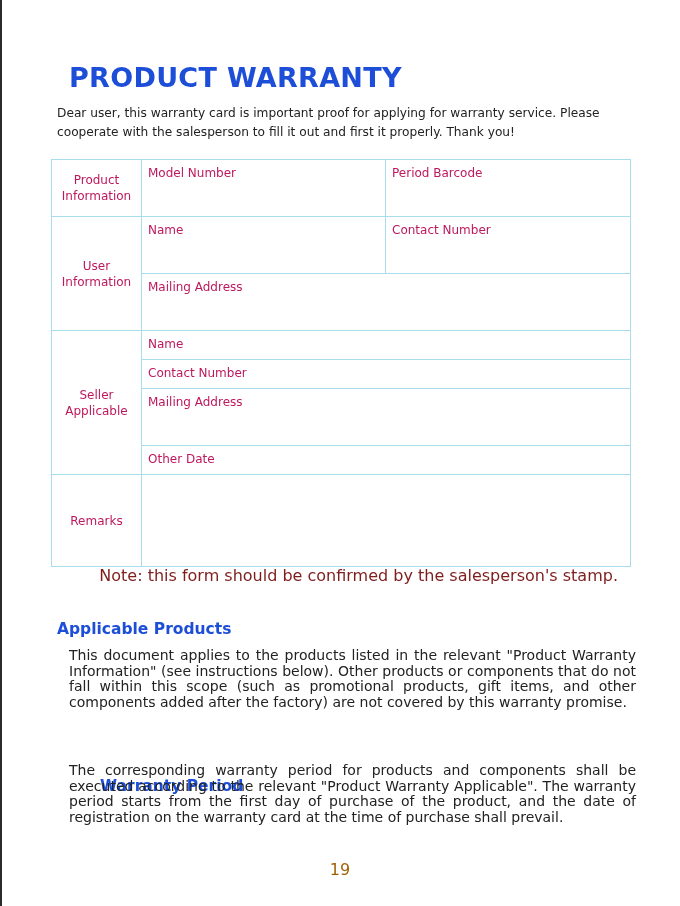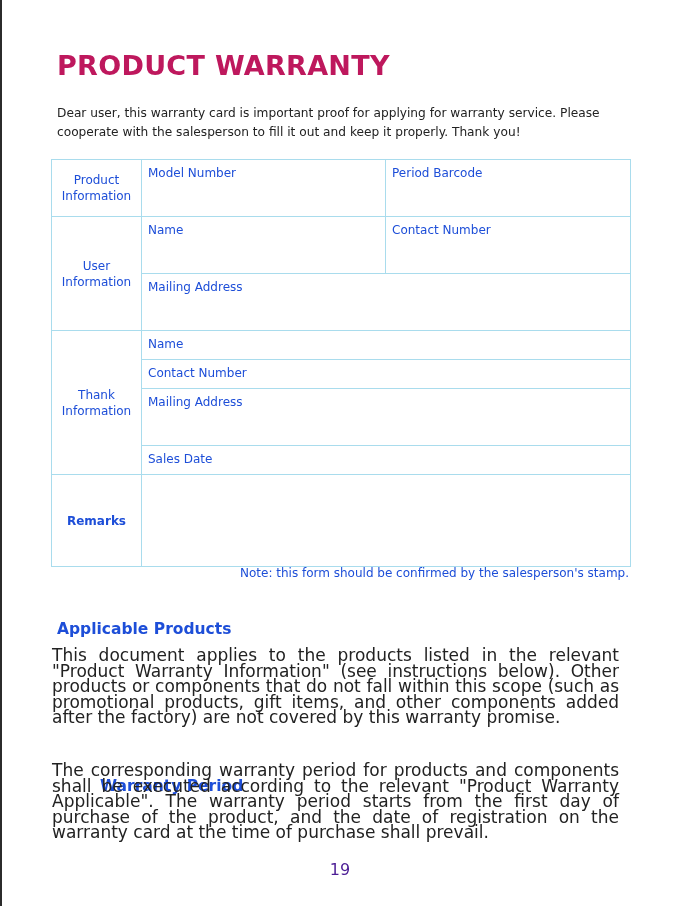--- a/index.html
+++ b/index.html
@@ -2,66 +2,66 @@
 <html><head>
 <meta charset="utf-8">
 <style>
   html, body { margin: 0; padding: 0; }
   body {
     width: 680px; height: 906px; background: #ffffff; position: relative; overflow: hidden;
     font-family: "DejaVu Sans", "Liberation Sans", sans-serif; color: #222;
   }
   .edge { position: absolute; left: 0; top: 0; width: 2px; height: 906px; background: #2b2b2b; }
   .title {
-    position: absolute; left: 57px; top: 50px; margin: 0;
+    position: absolute; left: 57px; top: 50px; margin: 12px;
     font-family: "DejaVu Sans", sans-serif; font-weight: bold; font-size: 27px;
-    color: #be185d; letter-spacing: 0.3px;
+    color: #1d4ed8; letter-spacing: 0.3px;
   }
   .intro {
     position: absolute; left: 57px; top: 104px; width: 580px;
     font-size: 12.2px; line-height: 19px; color: #222;
   }
   table.warranty {
     position: absolute; left: 51px; top: 159px; width: 579px;
     border-collapse: collapse; table-layout: fixed;
   }
   table.warranty td {
-    border: 1px solid #a9dced; font-size: 12px; color: #1d4ed8; padding: 0;
+    border: 1px solid #a9dced; font-size: 12px; color: #be185d; padding: 0;
     vertical-align: top;
   }
   td.label {
     width: 89px; text-align: center; vertical-align: middle !important; line-height: 16px;
   }
   td.field { padding: 6px 0 0 6px !important; line-height: 15px; margin-top: 20px; }
   .h56 { height: 50px; }
   .h28 { height: 22px; }
-  .remarks-cell { height: 85px; font-weight: bold; }
+  .remarks-cell { height: 85px; }
   .note {
-    position: absolute; right: 51px; top: 566px; font-size: 12px; color: #1d4ed8;
+    position: absolute; right: 62px; top: 566px; font-size: 16px; color: #7f1d1d;
   }
   .section-title {
     position: absolute; left: 57px; margin: 0;
     font-weight: bold; font-size: 15.5px; color: #1d4ed8;
   }
   .section-body {
-    position: absolute; left: 52px; width: 567px; font-size: 17px; line-height: 15.5px;
+    position: absolute; left: 69px; width: 567px; font-size: 14px; line-height: 15.5px;
     text-align: justify; color: #222;
   }
   .page-num {
     position: absolute; left: 0; width: 680px; top: 860px; text-align: center;
-    font-size: 16px; color: #4c1d95;
+    font-size: 16px; color: #a16207;
   }
 </style>
 </head>
 <body>
 
 <div class="edge"></div>
 
 <h1 class="title">PRODUCT WARRANTY</h1>
-<div class="intro">Dear user, this warranty card is important proof for applying for warranty service. Please cooperate with the salesperson to fill it out and keep it properly. Thank you!</div>
+<div class="intro">Dear user, this warranty card is important proof for applying for warranty service. Please cooperate with the salesperson to fill it out and first it properly. Thank you!</div>
 
 <table class="warranty">
   <colgroup>
       <col style="width:90px">
       <col style="width:244px">
       <col style="width:245px">
     </colgroup>
   <tbody>
       <tr>
     <td class="label h56">Product Information</td>
@@ -70,31 +70,31 @@
   </tr>
   <tr>
     <td class="label" rowspan="2">User Information</td>
     <td class="field h56">Name</td>
     <td class="field h56">Contact Number</td>
   </tr>
   <tr>
     <td class="field h56" colspan="2">Mailing Address</td>
   </tr>
   <tr>
-    <td class="label" rowspan="4">Thank Information</td>
+    <td class="label" rowspan="4">Seller Applicable</td>
     <td class="field h28" colspan="2">Name</td>
   </tr>
   <tr>
     <td class="field h28" colspan="2">Contact Number</td>
   </tr>
   <tr>
     <td class="field h56" colspan="2">Mailing Address</td>
   </tr>
   <tr>
-    <td class="field h28" colspan="2">Sales Date</td>
+    <td class="field h28" colspan="2">Other Date</td>
   </tr>
   <tr>
     <td class="label remarks-cell">Remarks</td>
     <td class="field remarks-cell" colspan="2"></td>
   </tr>
 </tbody>
   </table>
 
 <div class="note">Note: this form should be confirmed by the salesperson's stamp.</div>
 

